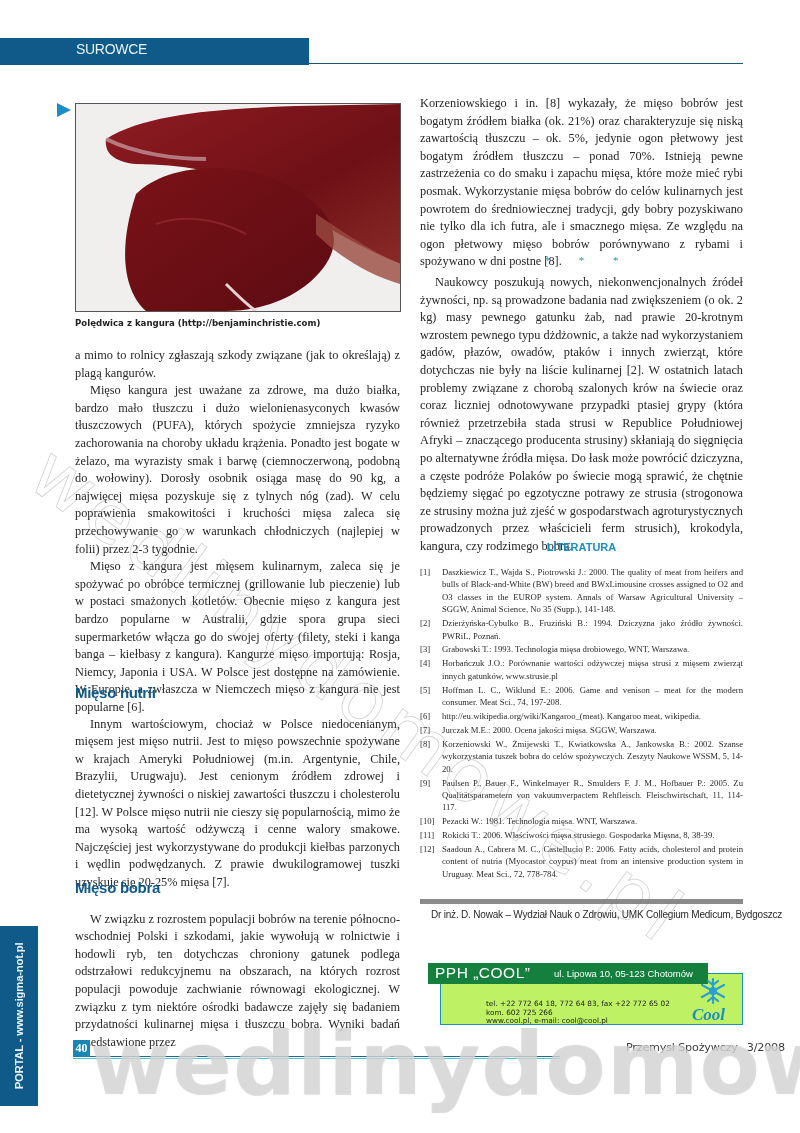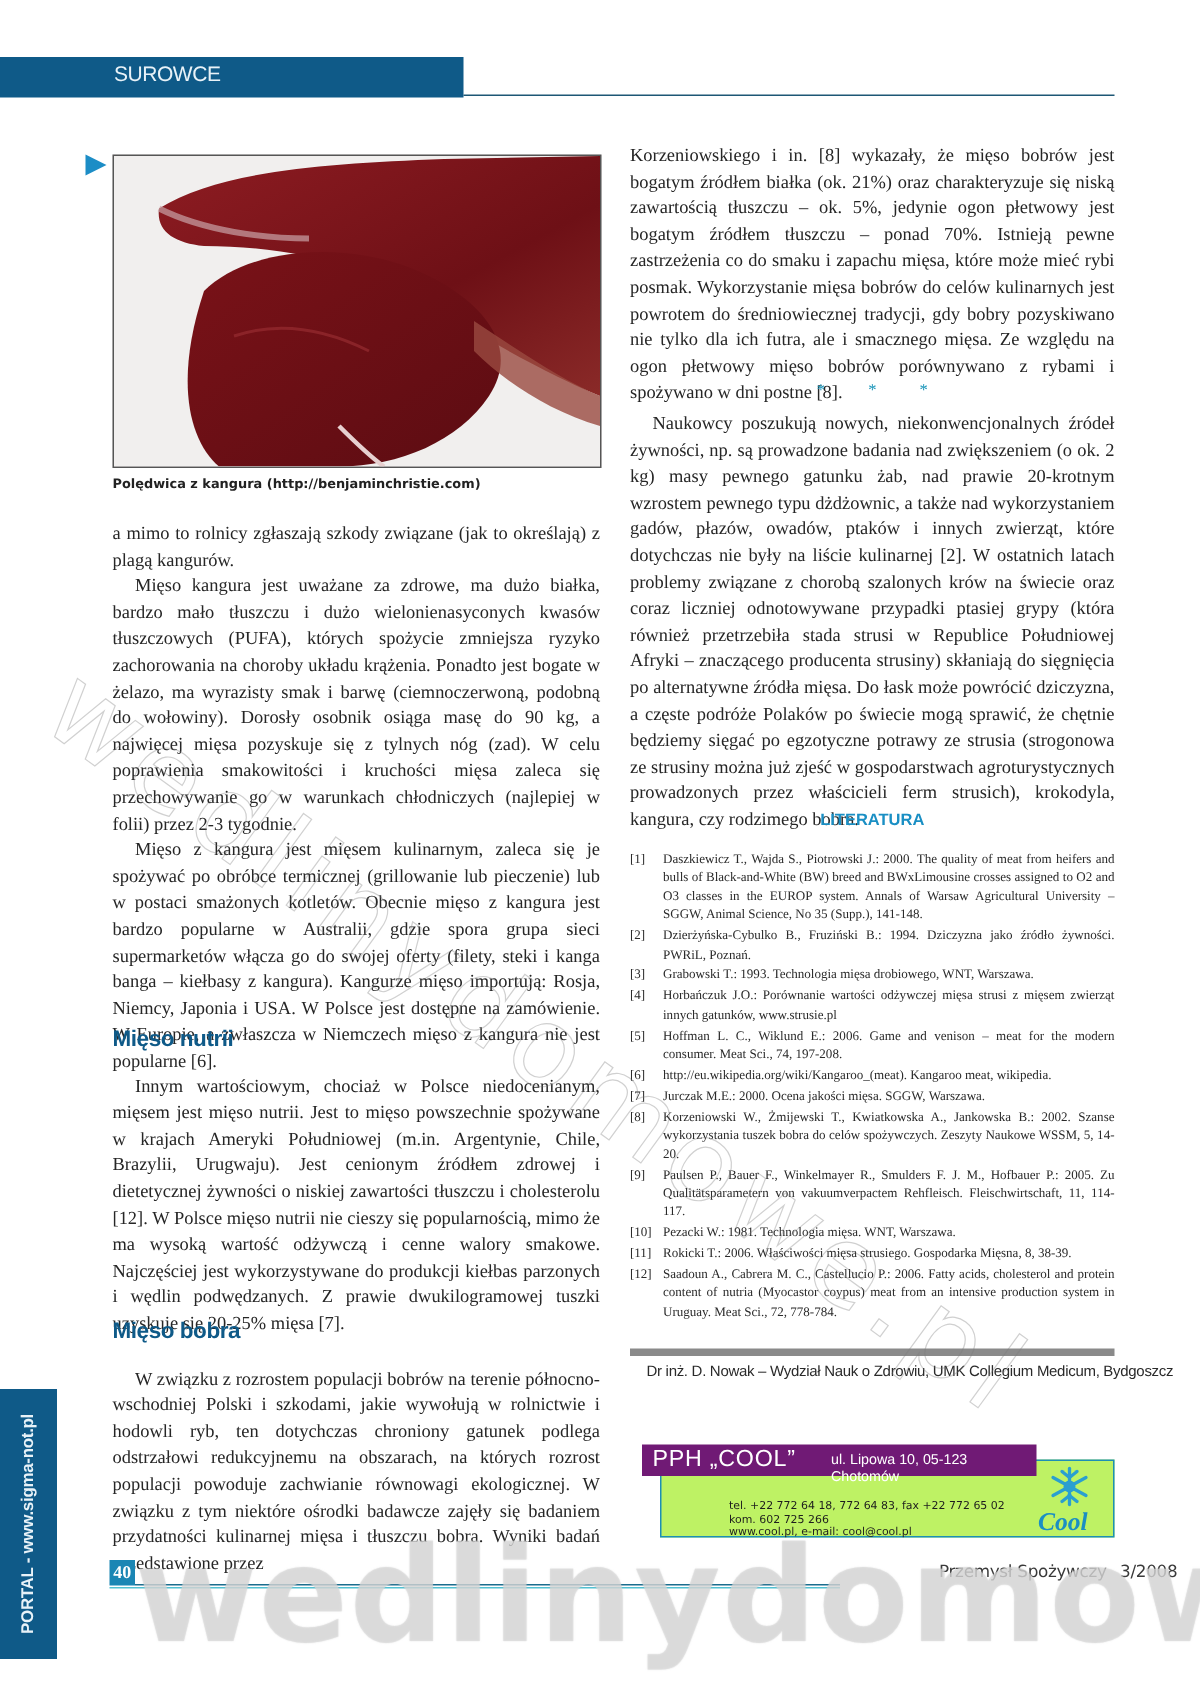--- a/index.html
+++ b/index.html
@@ -29,21 +29,21 @@
   .refs { position: absolute; left: 420px; top: 566px; width: 323px; font-size: 8.7px; line-height: 12.4px; color: #2a2a2a; }
   .ref { display: flex; margin-bottom: 1.5px; }
   .ref-num { width: 22px; flex-shrink: 0; }
   .ref-text { flex: 1; text-align: justify; }
 
   .grey-rule { position: absolute; left: 420px; top: 899px; width: 323px; height: 5px; background: #8a8a8a; }
   .author { position: absolute; left: 420px; top: 909px; font-family: "Liberation Sans", sans-serif; font-size: 10px; color: #2a2a2a; letter-spacing: -0.2px; padding-left: 11px; }
 
   .ad { position: absolute; left: 420px; top: 963px; width: 323px; height: 62px; }
   .ad-box { position: absolute; left: 20px; top: 10px; width: 301px; height: 50px; border: 1.5px solid #1d8fb5; background: #bef264; }
-  .ad-tab { position: absolute; left: 8px; top: 0; width: 263px; height: 21px; background: #701a75; color: #fff; font-family: "Liberation Sans", sans-serif; }
+  .ad-tab { position: absolute; left: 8px; top: 0; width: 263px; height: 21px; background: #15803d; color: #fff; font-family: "Liberation Sans", sans-serif; padding-left: 17px; }
   .ad-tab .big { font-size: 15.5px; position: absolute; left: 7px; top: 1px; letter-spacing: 0.5px; }
   .ad-tab .small { font-size: 9.5px; position: absolute; left: 126px; top: 5px; }
   .ad-contact { position: absolute; left: 45px; top: 26px; font-family: "DejaVu Sans", sans-serif; font-size: 7.3px; line-height: 8.6px; color: #1d1d1d; }
   .ad-logo { position: absolute; left: 268px; top: 14px; width: 50px; height: 46px; }
 
   .page-num { position: absolute; left: 73px; top: 1040px; width: 17px; height: 17px; background: #1b86b4; color: #fff; font-family: "Liberation Serif", serif; font-size: 12px; font-weight: bold; text-align: center; line-height: 17px; }
   .footer-line { position: absolute; left: 90px; top: 1056px; width: 470px; height: 1px; background: #1b6d8e; }
   .footer-line2 { position: absolute; left: 73px; top: 1058px; width: 487px; height: 1px; background: #52c1d2; }
   .journal { position: absolute; left: 586px; top: 1041px; font-family: "DejaVu Sans", sans-serif; font-size: 11.2px; color: #3a3a3a; letter-spacing: -0.2px; margin-left: 40px; }
   .journal .issue { margin-left: 9px; }

